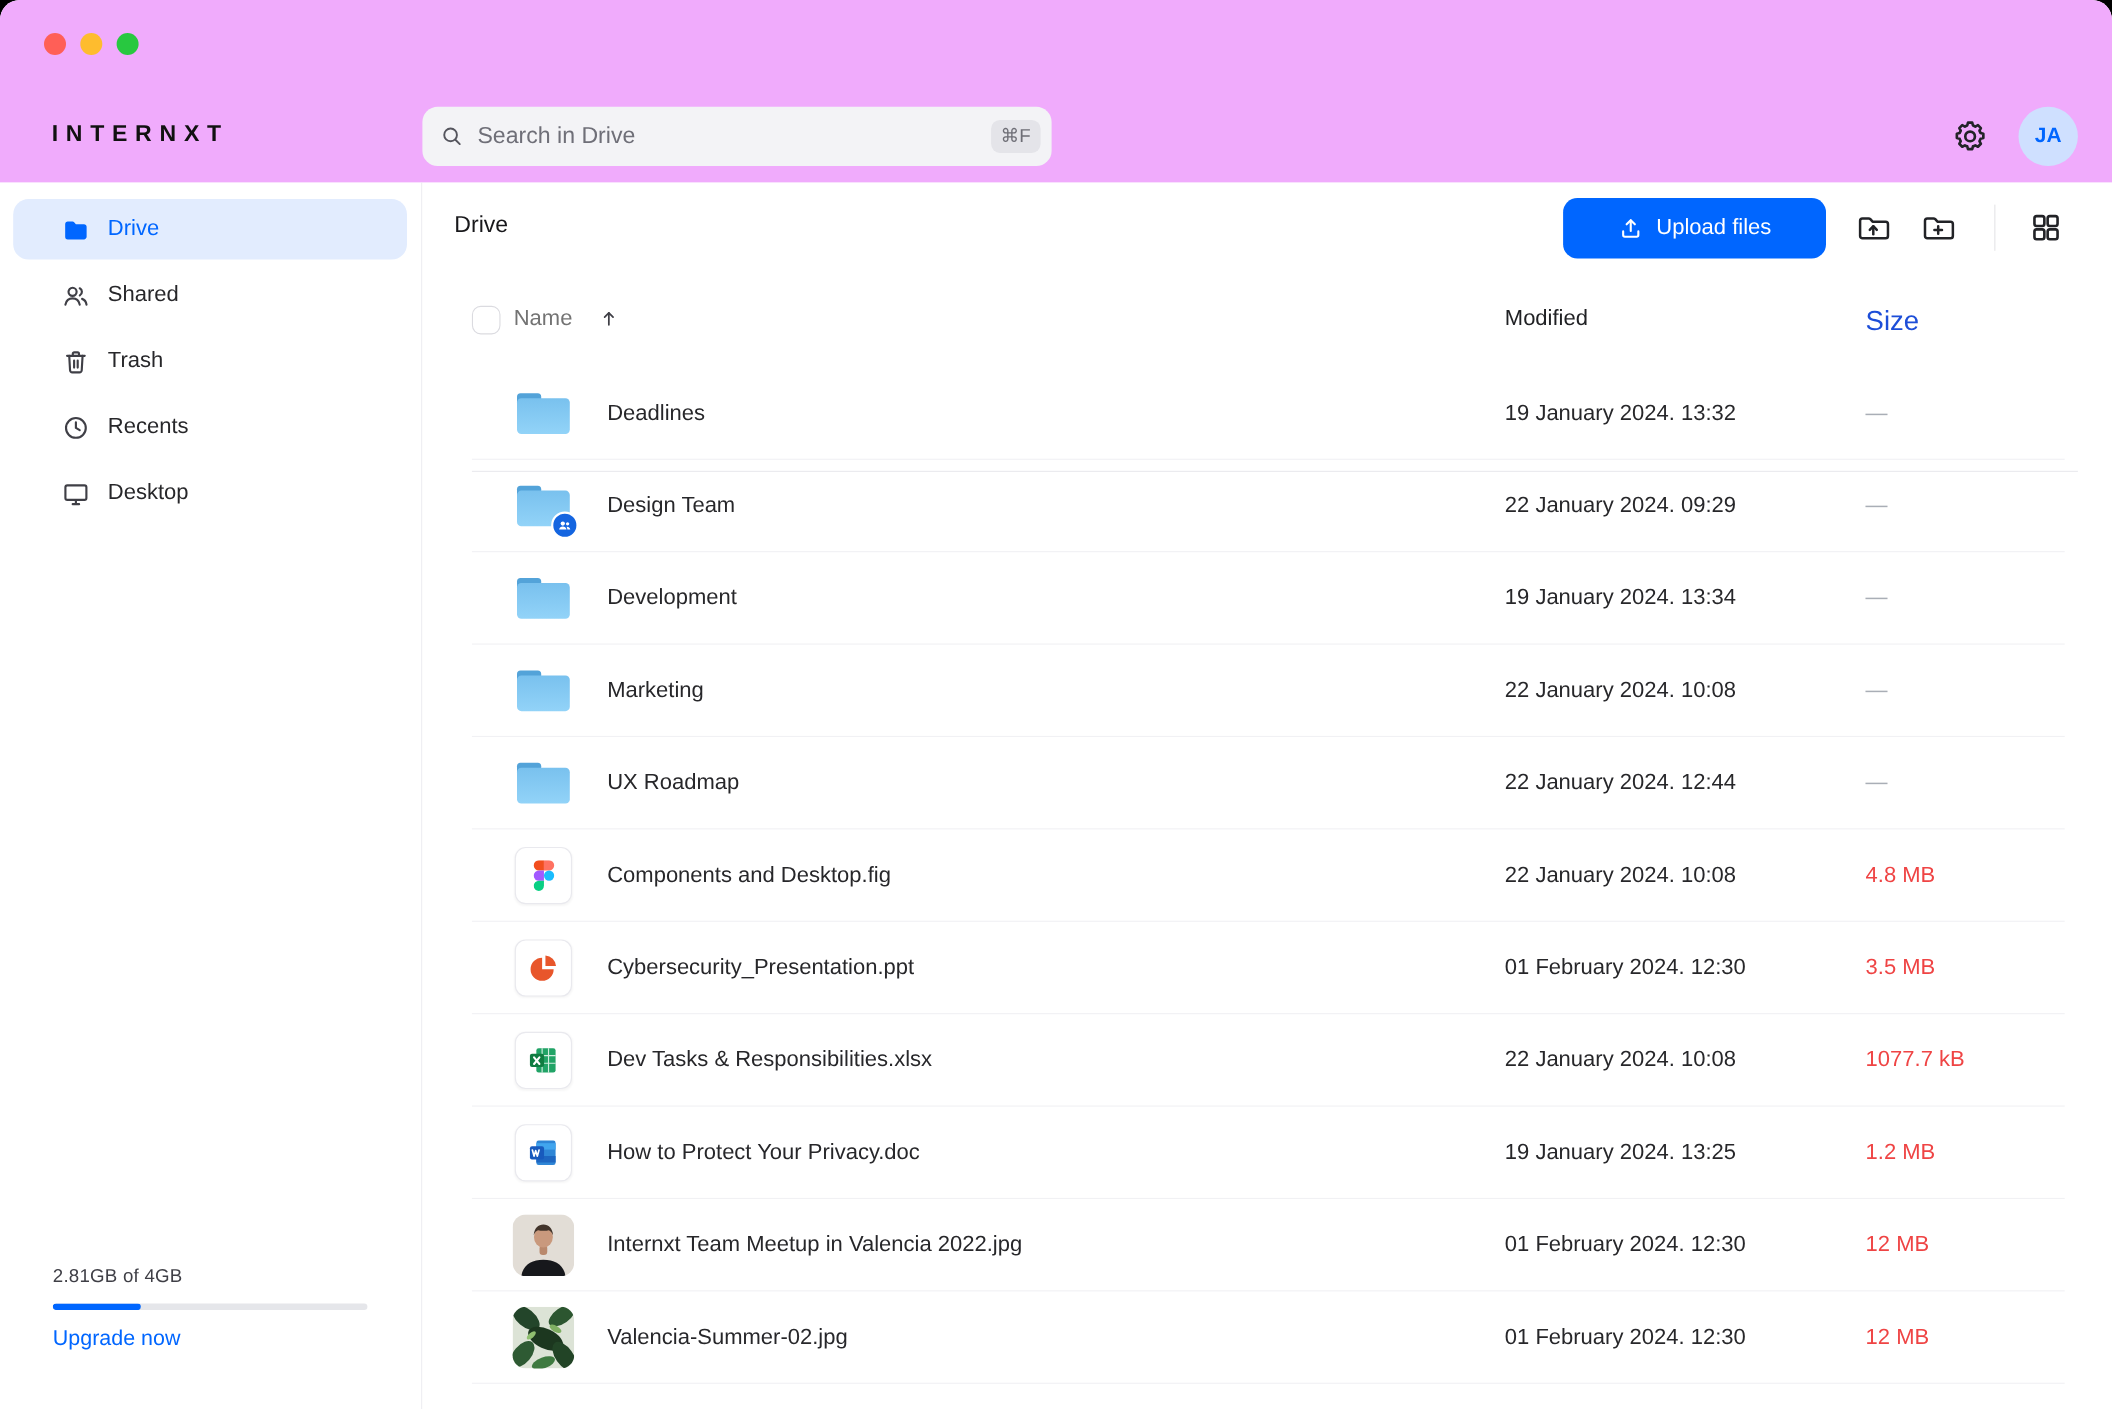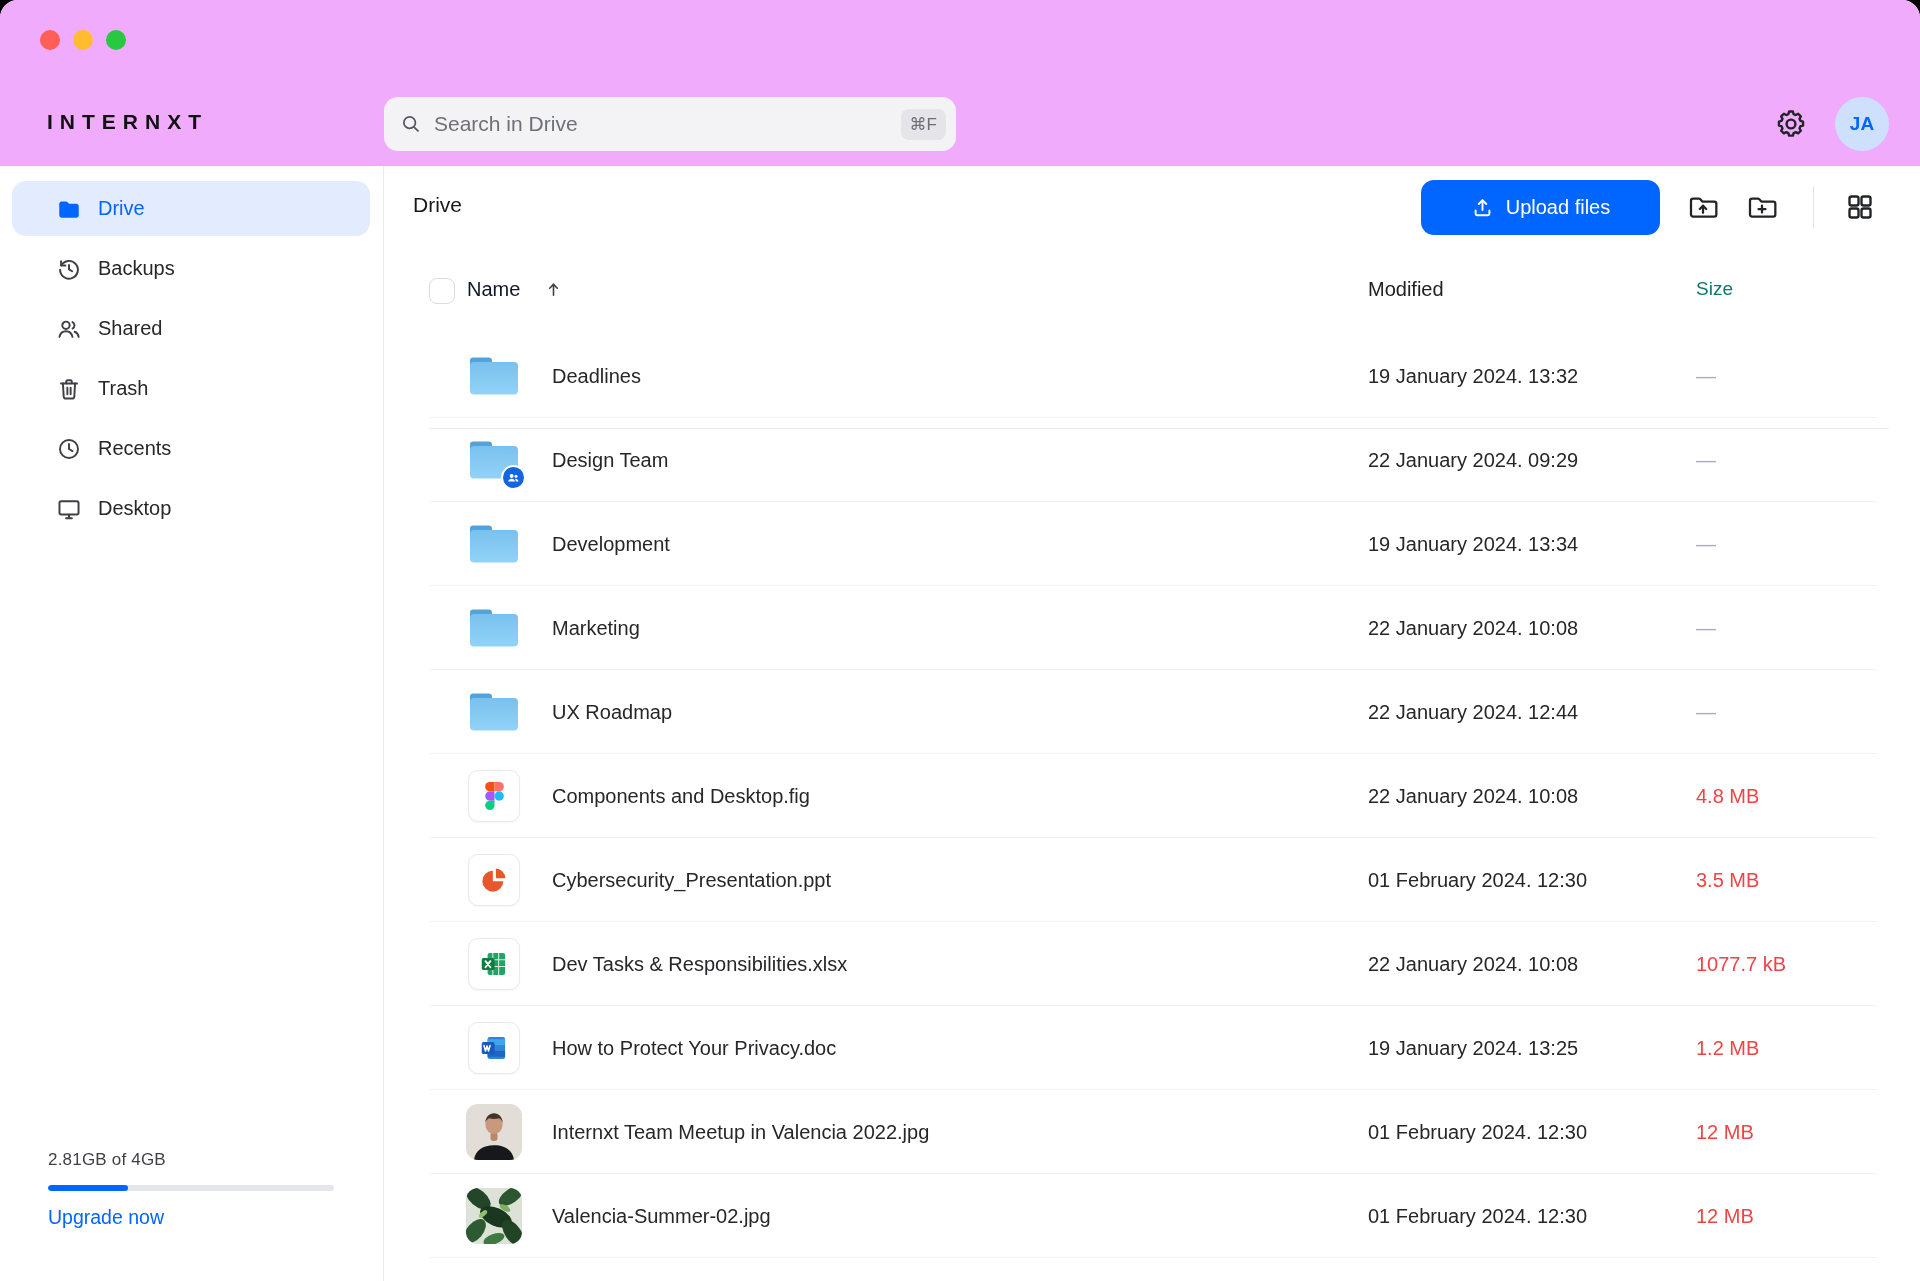--- a/index.html
+++ b/index.html
@@ -49,23 +49,23 @@
     background:#0066FF; border:none; border-radius:13px; color:#fff; font-size:20px; font-weight:500;
     font-family:inherit; display:flex; align-items:center; justify-content:center; gap:12px; cursor:pointer; }
   .tool-ic { position:absolute; top:25px; width:32px; height:32px; cursor:pointer; }
   .tool-divider { position:absolute; left:1429px; top:20px; width:1px; height:42px; background:#E4E4E7; }
   .grid-ic { position:absolute; left:1461px; top:26px; width:30px; height:30px; cursor:pointer; }
 
   .thead { position:absolute; top:98px; left:0; right:0; height:56px; }
   .checkbox { position:absolute; left:45px; top:14px; width:26px; height:26px; background:#fff;
     border:1.5px solid #DBDBE0; border-radius:8px; cursor:pointer; }
   .col-name { position:absolute; left:83px; top:14px; display:flex; align-items:center; gap:25px;
-    font-size:20px; font-weight:500; color:#0f172a; cursor:pointer; }
+    font-size:20px; font-weight:500; color:#737373; cursor:pointer; }
   .col-mod  { position:absolute; left:984px; top:14px; font-size:20px; font-weight:500; color:#202124; cursor:pointer; }
-  .col-size { position:absolute; left:1312px; top:14px; font-size:19px; font-weight:500; color:#0f766e; cursor:pointer; }
+  .col-size { position:absolute; left:1312px; top:14px; font-size:25px; font-weight:500; color:#1d4ed8; cursor:pointer; }
   .thead-line { position:absolute; top:164px; left:45px; right:31px; height:1px; background:#E9E9EE; }
 
   .rows { position:absolute; top:168px; left:0; right:12px; }
   .row { position:relative; height:84px; cursor:pointer; }
   .row::after { content:""; position:absolute; left:45px; right:31px; bottom:0; height:1px; background:#F1F1F4; }
   .icon-box { position:absolute; left:82px; top:50%; transform:translateY(-50%);
     width:56px; height:56px; display:flex; align-items:center; justify-content:center; }
   .file-card { width:52px; height:52px; background:#fff; border:1px solid #E9E9EE; border-radius:10px;
     display:flex; align-items:center; justify-content:center; box-shadow:0 1px 2px rgba(0,0,0,.04); }
   .thumb { width:56px; height:56px; border-radius:12px; overflow:hidden; display:block; }
@@ -115,30 +115,20 @@
           <span class="nav-icon">
             <svg viewBox="0 0 24 24">
               <path fill="#0066FF" d="M3 7.2c0-1.2 1-2.2 2.2-2.2h3.9c.6 0 1.2.3 1.6.7l1.3 1.5h6.8c1.2 0 2.2 1 2.2 2.2v8.4c0 1.2-1 2.2-2.2 2.2H5.2A2.2 2.2 0 0 1 3 17.8V7.2z"></path>
             </svg>
           </span>
           <span class="nav-label">Drive</span>
         </div>
         <div class="nav-item">
           <span class="nav-icon">
             <svg viewBox="0 0 24 24" fill="none" stroke="#3F3F46" stroke-width="1.8" stroke-linecap="round" stroke-linejoin="round">
-              <path d="M4.7 4.8v4h4"></path>
-              <path d="M4.9 8.6A8.2 8.2 0 1 1 3.8 12.6"></path>
-              <path d="M12 8.2v4.1l2.9 1.8"></path>
-            </svg>
-          </span>
-          <span class="nav-label">Backups</span>
-        </div>
-        <div class="nav-item">
-          <span class="nav-icon">
-            <svg viewBox="0 0 24 24" fill="none" stroke="#3F3F46" stroke-width="1.8" stroke-linecap="round" stroke-linejoin="round">
               <circle cx="9.2" cy="8.6" r="3.4"></circle>
               <path d="M3.2 19.3c.7-3.3 3-5.2 6-5.2s5.3 1.9 6 5.2"></path>
               <path d="M15.2 5.6a3.4 3.4 0 0 1 .1 6"></path>
               <path d="M17.2 14.5c2.1.7 3.3 2.3 3.7 4.8"></path>
             </svg>
           </span>
           <span class="nav-label">Shared</span>
         </div>
         <div class="nav-item">
           <span class="nav-icon">

